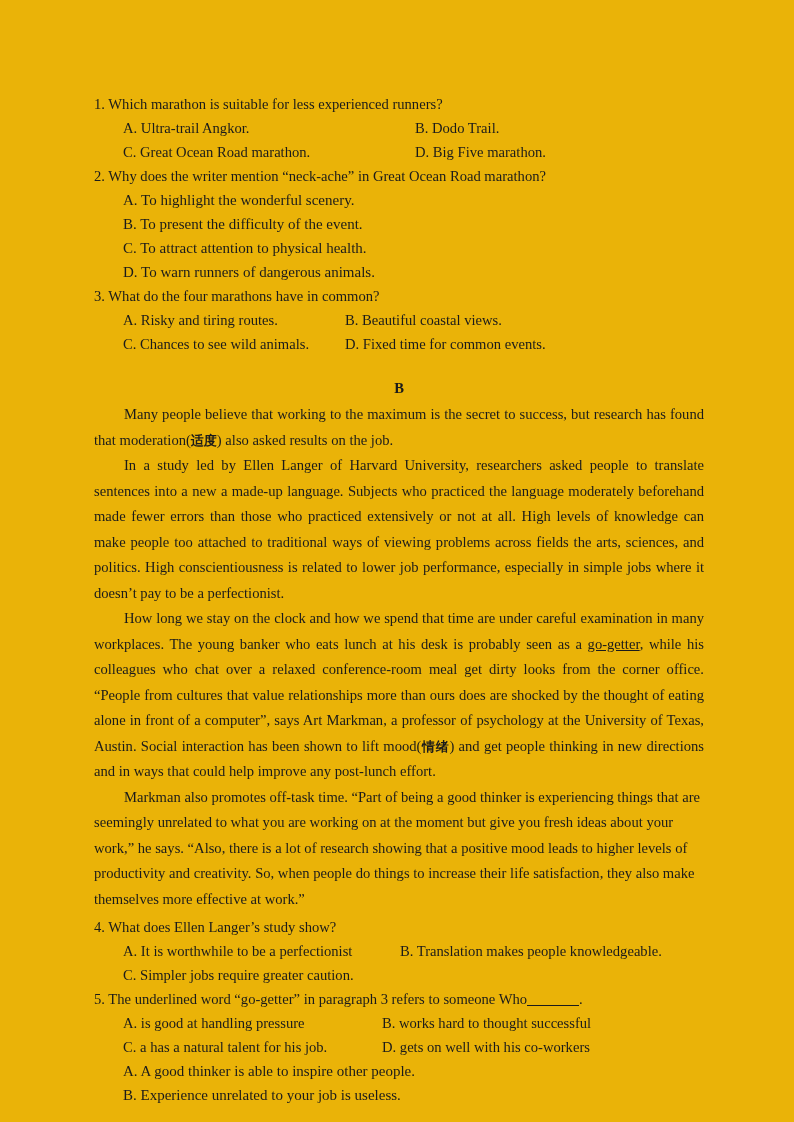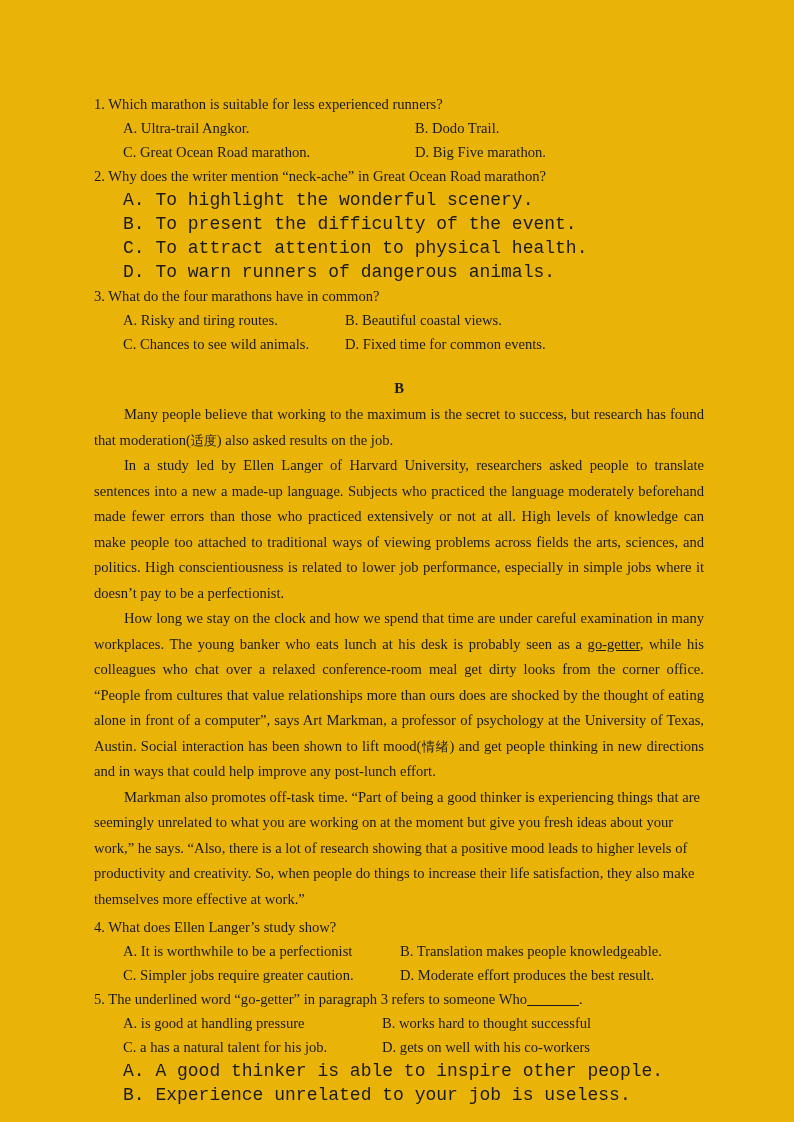--- a/index.html
+++ b/index.html
@@ -37,26 +37,25 @@
     display: flex;
     font-size: 14.6px;
     line-height: 24px;
     margin: 0;
     padding-left: 29px;
   }
   .opt-row .opt {
     white-space: pre-wrap;
   }
   .opt-single {
-    font-size: 18px;
+    font-size: 15px;
     line-height: 24px;
     margin: 0;
     padding-left: 29px;
     white-space: pre-wrap;
-    font-family: Liberation Mono, monospace;
   }
   
   .cols-q1 .opt-a { width: 292px; }
   .cols-q3 .opt-a { width: 222px; }
   .cols-q4 .opt-a { width: 277px; }
   .cols-q5 .opt-a { width: 259px; }
 
   
   .section-label {
     text-align: center;
@@ -75,20 +74,21 @@
     margin: 0;
     text-align: justify;
     text-indent: 30px;
     text-justify: inter-word;
     white-space: pre-wrap;
   }
   .para:last-of-type { text-align: left; }
   .para .cn {
     font-family: "DejaVu Sans", sans-serif;
     font-size: 13px;
+    font-weight: bold;
   }
   u.term { text-decoration: underline; }
 
   .gap-passage-to-q { height: 3px; }
 
   .blank-line {
     display: inline-block;
     width: 52px;
     border-bottom: 1.2px solid #1b1b1b;
     vertical-align: -2px;
@@ -146,21 +146,20 @@
     <div class="gap-passage-to-q"></div>
 
     <div>
       <p class="q-stem">4. What does Ellen Langer’s study show?</p>
       <div class="opt-row cols-q4">
         <span class="opt opt-a">A. It is worthwhile to be a perfectionist</span>
         <span class="opt opt-b">B. Translation makes people knowledgeable.</span>
       </div>
       <div class="opt-row cols-q4">
         <span class="opt opt-a">C. Simpler jobs require greater caution.</span>
-        <span class="opt opt-b">D. Moderate effort produces the best result.</span>
       </div>
     </div>
 
     <div>
       <p class="q-stem"><span>5. The underlined word “go-getter” in paragraph 3 refers to someone Who</span><span class="blank-line"></span><span>.</span></p>
       <div class="opt-row cols-q5">
         <span class="opt opt-a">A. is good at handling pressure</span>
         <span class="opt opt-b">B. works hard to thought successful</span>
       </div>
       <div class="opt-row cols-q5">

